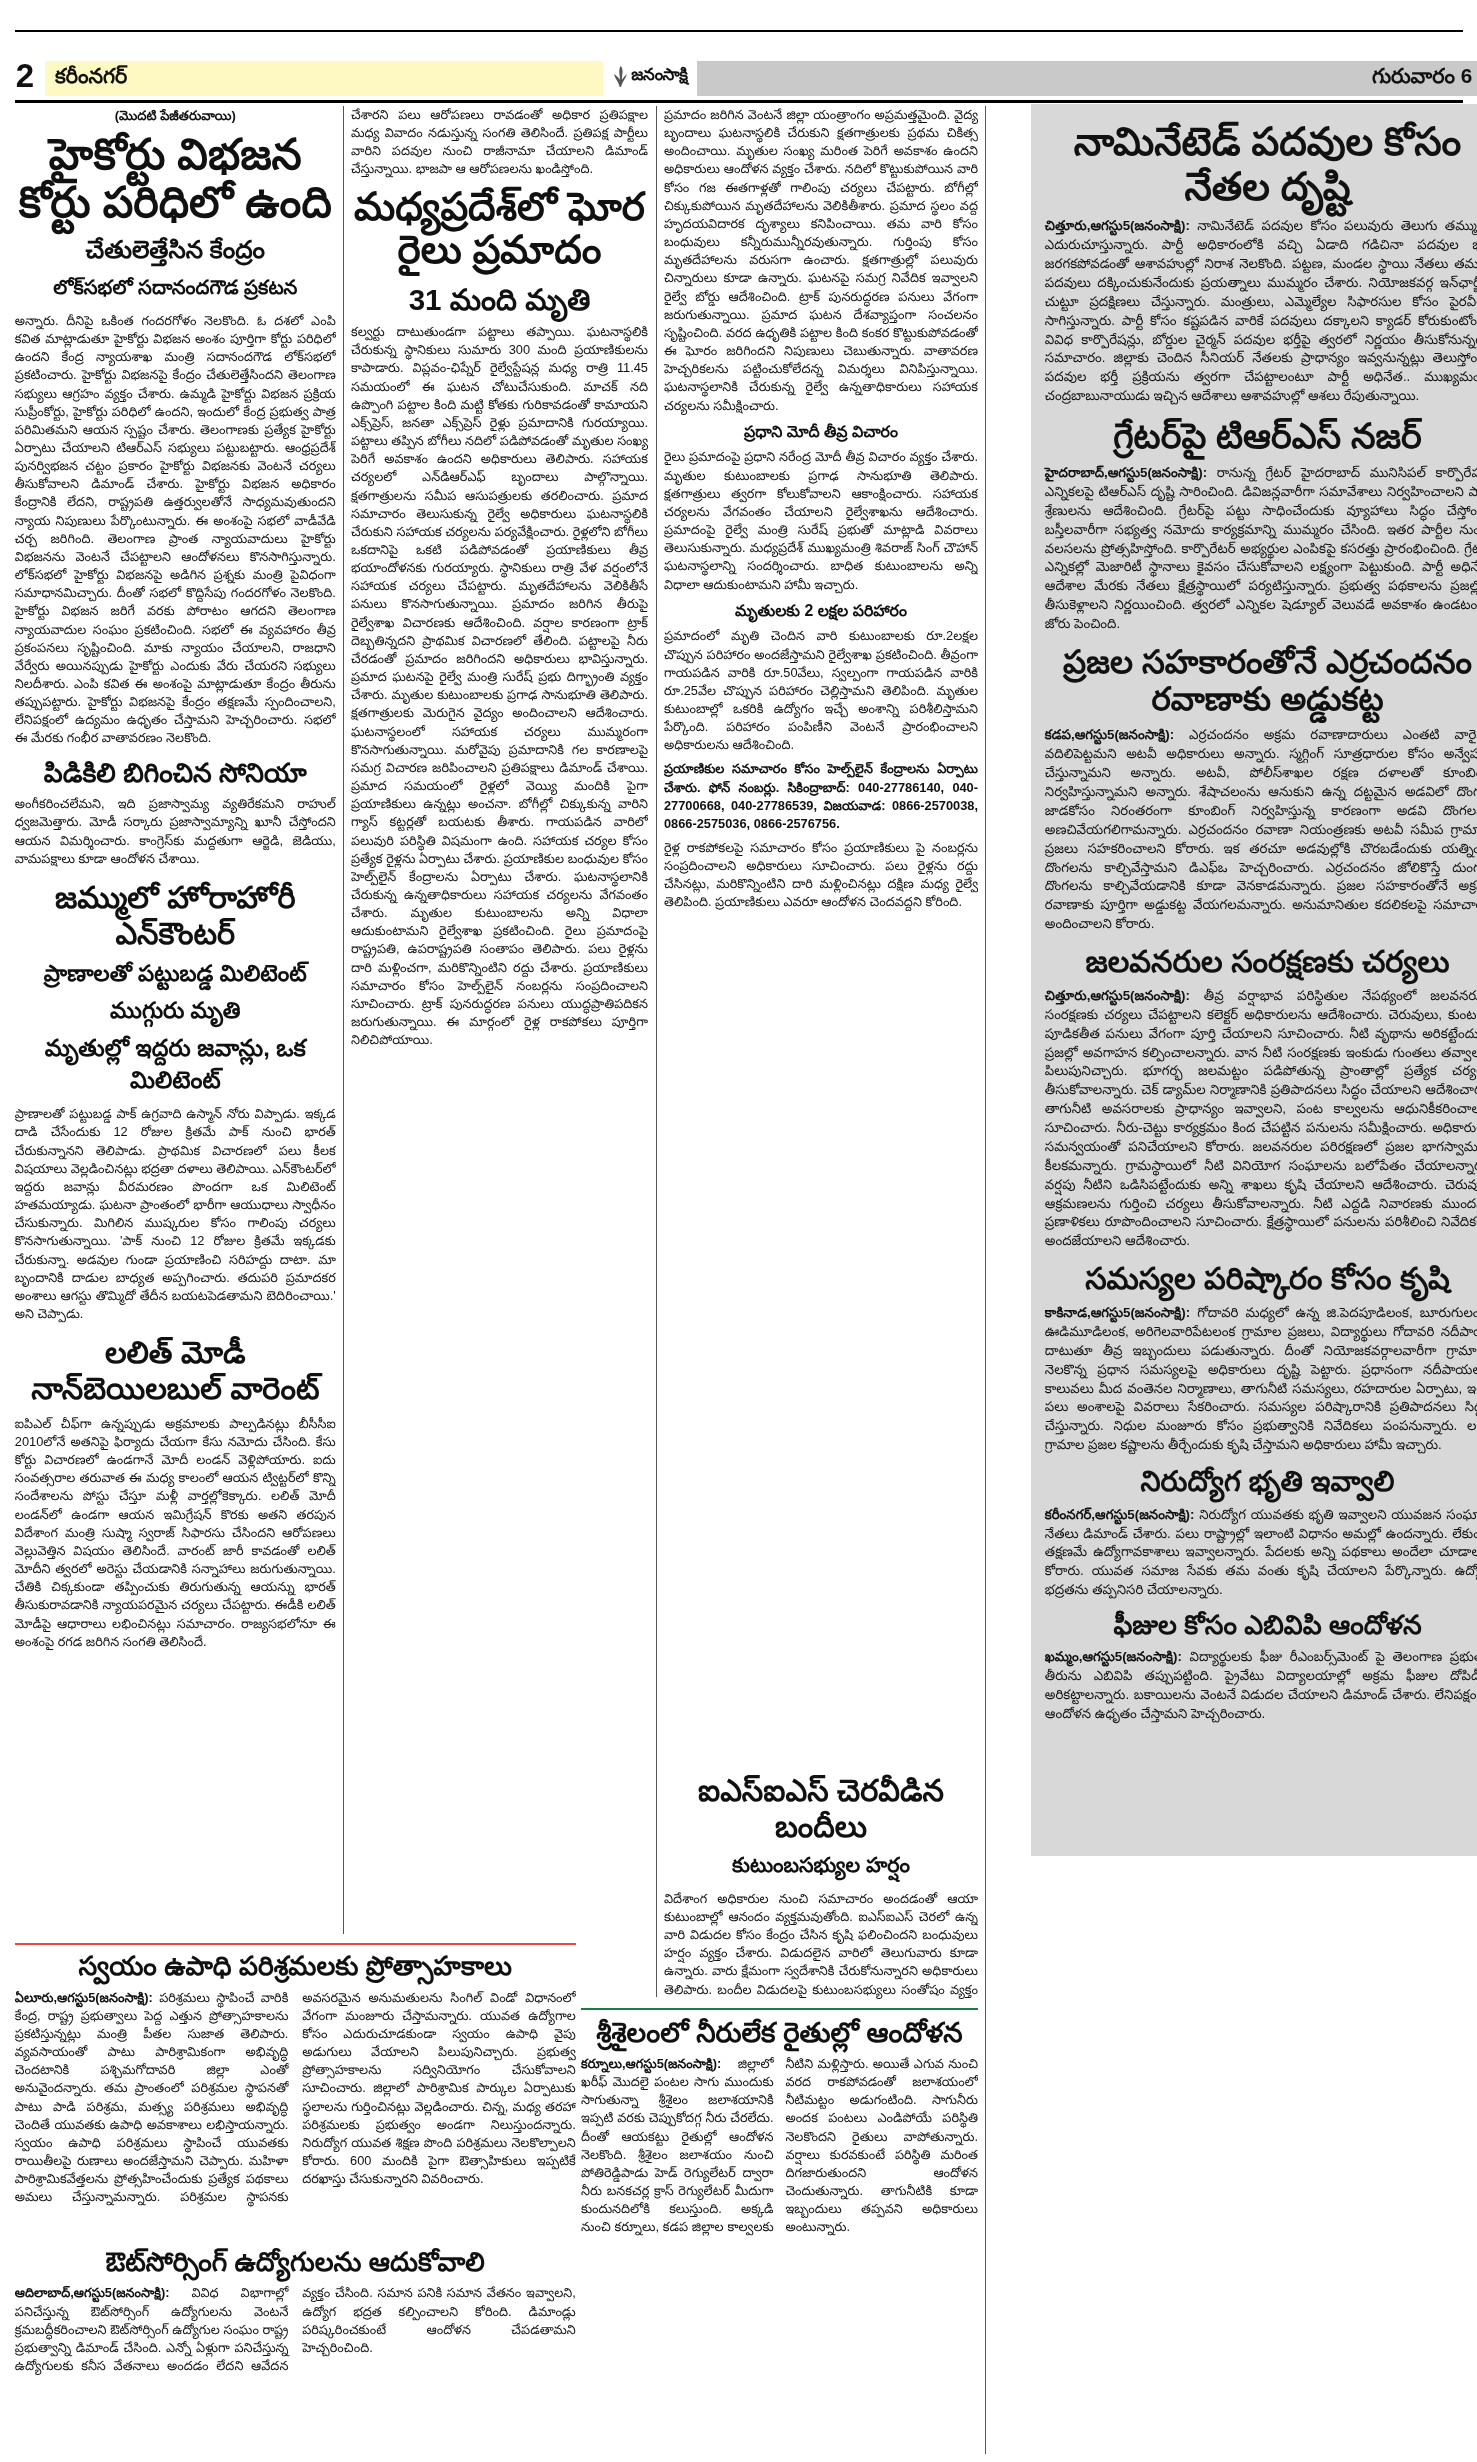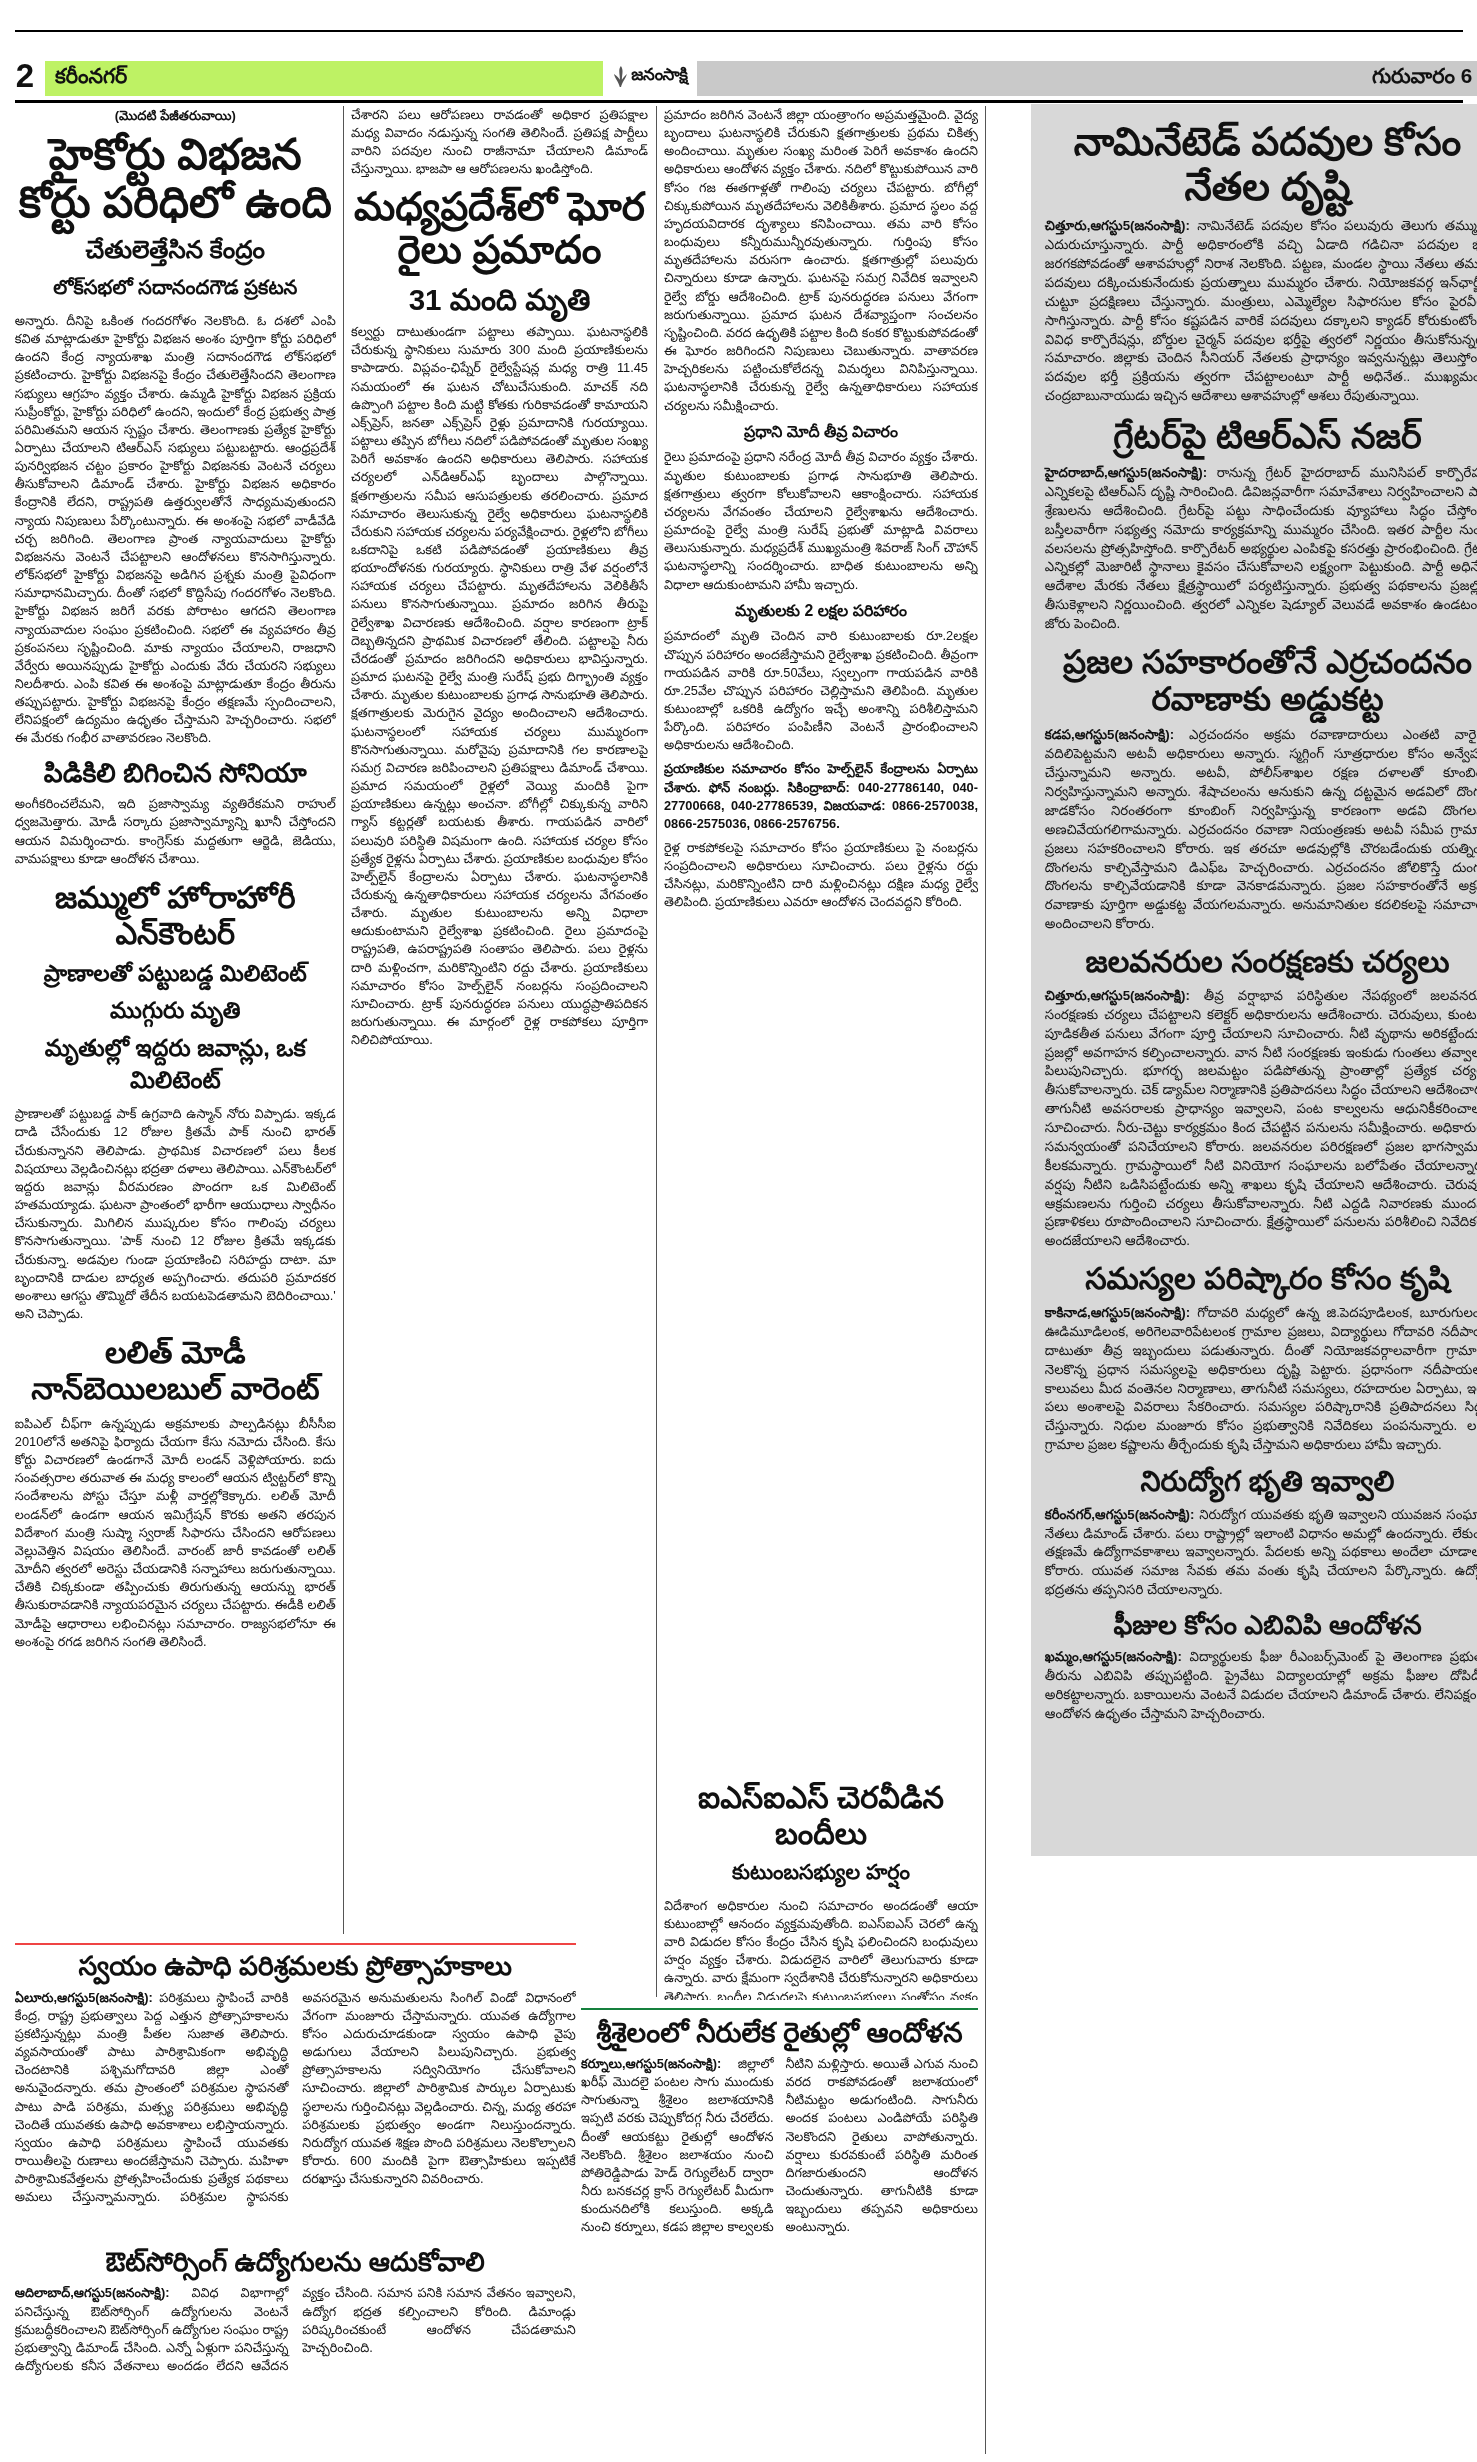--- a/index.html
+++ b/index.html
@@ -2,21 +2,21 @@
 <html><head>
 <meta charset="utf-8">
 <style>
   html,body{margin:0;padding:0;background:#e9e9e9;}
   #page{position:relative;width:1478px;height:2463px;background:#ffffff;
         font-family:"Liberation Sans",sans-serif;color:#111;overflow:hidden;}
   .rule-h{position:absolute;background:#000;}
   .rule-v{position:absolute;background:#555;width:1px;}
   
   #page-number{position:absolute;left:15.8px;top:57px;font-size:33px;font-weight:bold;}
-  #edition-bar{position:absolute;left:45px;top:61px;width:558px;height:35px;background:#bef264;
+  #edition-bar{position:absolute;left:45px;top:61px;width:558px;height:35px;background:#fef9c3;
                display:flex;align-items:center;padding-left:9.9px;box-sizing:border-box;
                font-size:20.7px;font-weight:bold;}
   #masthead{position:absolute;left:603px;top:55px;width:95px;height:43px;background:#fff;
             display:flex;align-items:center;justify-content:center;gap:3px;}
   #masthead .mh-text{font-size:16.7px;font-weight:bold;letter-spacing:-0.5px;}
   #date-bar{position:absolute;left:697px;top:61px;width:899px;height:35px;background:#c9c9c9;
             display:flex;align-items:center;justify-content:flex-end;padding-right:16px;
             box-sizing:border-box;font-size:20.7px;font-weight:bold;}
   
   .block{position:absolute;overflow:hidden;box-sizing:border-box;}
@@ -96,21 +96,21 @@
     <p class="body-txt">ప్రమాదం జరిగిన వెంటనే జిల్లా యంత్రాంగం అప్రమత్తమైంది. వైద్య బృందాలు ఘటనాస్థలికి చేరుకుని క్షతగాత్రులకు ప్రథమ చికిత్స అందించాయి. మృతుల సంఖ్య మరింత పెరిగే అవకాశం ఉందని అధికారులు ఆందోళన వ్యక్తం చేశారు. నదిలో కొట్టుకుపోయిన వారి కోసం గజ ఈతగాళ్లతో గాలింపు చర్యలు చేపట్టారు. బోగీల్లో చిక్కుకుపోయిన మృతదేహాలను వెలికితీశారు. ప్రమాద స్థలం వద్ద హృదయవిదారక దృశ్యాలు కనిపించాయి. తమ వారి కోసం బంధువులు కన్నీరుమున్నీరవుతున్నారు. గుర్తింపు కోసం మృతదేహాలను వరుసగా ఉంచారు. క్షతగాత్రుల్లో పలువురు చిన్నారులు కూడా ఉన్నారు. ఘటనపై సమగ్ర నివేదిక ఇవ్వాలని రైల్వే బోర్డు ఆదేశించింది. ట్రాక్ పునరుద్ధరణ పనులు వేగంగా జరుగుతున్నాయి. ప్రమాద ఘటన దేశవ్యాప్తంగా సంచలనం సృష్టించింది. వరద ఉధృతికి పట్టాల కింది కంకర కొట్టుకుపోవడంతో ఈ ఘోరం జరిగిందని నిపుణులు చెబుతున్నారు. వాతావరణ హెచ్చరికలను పట్టించుకోలేదన్న విమర్శలు వినిపిస్తున్నాయి. ఘటనాస్థలానికి చేరుకున్న రైల్వే ఉన్నతాధికారులు సహాయక చర్యలను సమీక్షించారు.</p>
     <div class="crosshead">ప్రధాని మోదీ తీవ్ర విచారం</div>
     <p class="body-txt">రైలు ప్రమాదంపై ప్రధాని నరేంద్ర మోదీ తీవ్ర విచారం వ్యక్తం చేశారు. మృతుల కుటుంబాలకు ప్రగాఢ సానుభూతి తెలిపారు. క్షతగాత్రులు త్వరగా కోలుకోవాలని ఆకాంక్షించారు. సహాయక చర్యలను వేగవంతం చేయాలని రైల్వేశాఖను ఆదేశించారు. ప్రమాదంపై రైల్వే మంత్రి సురేష్ ప్రభుతో మాట్లాడి వివరాలు తెలుసుకున్నారు. మధ్యప్రదేశ్ ముఖ్యమంత్రి శివరాజ్ సింగ్ చౌహాన్ ఘటనాస్థలాన్ని సందర్శించారు. బాధిత కుటుంబాలను అన్ని విధాలా ఆదుకుంటామని హామీ ఇచ్చారు.</p>
     <div class="crosshead">మృతులకు 2 లక్షల పరిహారం</div>
     <p class="body-txt">ప్రమాదంలో మృతి చెందిన వారి కుటుంబాలకు రూ.2లక్షల చొప్పున పరిహారం అందజేస్తామని రైల్వేశాఖ ప్రకటించింది. తీవ్రంగా గాయపడిన వారికి రూ.50వేలు, స్వల్పంగా గాయపడిన వారికి రూ.25వేల చొప్పున పరిహారం చెల్లిస్తామని తెలిపింది. మృతుల కుటుంబాల్లో ఒకరికి ఉద్యోగం ఇచ్చే అంశాన్ని పరిశీలిస్తామని పేర్కొంది. పరిహారం పంపిణీని వెంటనే ప్రారంభించాలని అధికారులను ఆదేశించింది.</p>
     <p class="body-txt" style="font-weight:bold;">ప్రయాణికుల సమాచారం కోసం హెల్ప్‌లైన్ కేంద్రాలను ఏర్పాటు చేశారు. ఫోన్ నంబర్లు. సికింద్రాబాద్: 040-27786140, 040-27700668, 040-27786539, విజయవాడ: 0866-2570038, 0866-2575036, 0866-2576756.</p>
     <p class="body-txt">రైళ్ల రాకపోకలపై సమాచారం కోసం ప్రయాణికులు పై నంబర్లను సంప్రదించాలని అధికారులు సూచించారు. పలు రైళ్లను రద్దు చేసినట్లు, మరికొన్నింటిని దారి మళ్లించినట్లు దక్షిణ మధ్య రైల్వే తెలిపింది. ప్రయాణికులు ఎవరూ ఆందోళన చెందవద్దని కోరింది.</p>
   </div>
 
   <div class="block" style="left:664px;top:1773px;width:314px;height:227px;">
-    <div class="hl-l" style="margin-top:7px;">ఐఎస్ఐఎస్ చెరవీడిన బందీలు</div>
+    <div class="hl-l" style="margin-top:0;">ఐఎస్ఐఎస్ చెరవీడిన బందీలు</div>
     <div class="sub-2" style="font-size:20.7px;">కుటుంబసభ్యుల హర్షం</div>
     <p class="body-txt">విదేశాంగ అధికారుల నుంచి సమాచారం అందడంతో ఆయా కుటుంబాల్లో ఆనందం వ్యక్తమవుతోంది. ఐఎస్ఐఎస్ చెరలో ఉన్న వారి విడుదల కోసం కేంద్రం చేసిన కృషి ఫలించిందని బంధువులు హర్షం వ్యక్తం చేశారు. విడుదలైన వారిలో తెలుగువారు కూడా ఉన్నారు. వారు క్షేమంగా స్వదేశానికి చేరుకోనున్నారని అధికారులు తెలిపారు. బందీల విడుదలపై కుటుంబసభ్యులు సంతోషం వ్యక్తం చేశారు.</p>
   </div>
 
   <div class="block" style="left:14.8px;top:1943px;width:561px;height:512px;border-top:2px solid #ef4444;padding-top:3.9px;">
     <div class="hl-m" style="margin-top:2px;">స్వయం ఉపాధి పరిశ్రమలకు ప్రోత్సాహకాలు</div>
     <div class="two-col" style="height:248px;overflow:hidden;">
       <p class="body-txt"><span class="dateline">ఏలూరు,ఆగస్టు5(జనంసాక్షి):</span> <span>పరిశ్రమలు స్థాపించే వారికి కేంద్ర, రాష్ట్ర ప్రభుత్వాలు పెద్ద ఎత్తున ప్రోత్సాహకాలను ప్రకటిస్తున్నట్లు మంత్రి పీతల సుజాత తెలిపారు. వ్యవసాయంతో పాటు పారిశ్రామికంగా అభివృద్ధి చెందటానికి పశ్చిమగోదావరి జిల్లా ఎంతో అనువైందన్నారు. తమ ప్రాంతంలో పరిశ్రమల స్థాపనతో పాటు పాడి పరిశ్రమ, మత్స్య పరిశ్రమలు అభివృద్ధి చెందితే యువతకు ఉపాధి అవకాశాలు లభిస్తాయన్నారు. స్వయం ఉపాధి పరిశ్రమలు స్థాపించే యువతకు రాయితీలపై రుణాలు అందజేస్తామని చెప్పారు. మహిళా పారిశ్రామికవేత్తలను ప్రోత్సహించేందుకు ప్రత్యేక పథకాలు అమలు చేస్తున్నామన్నారు. పరిశ్రమల స్థాపనకు అవసరమైన అనుమతులను సింగిల్ విండో విధానంలో వేగంగా మంజూరు చేస్తామన్నారు. యువత ఉద్యోగాల కోసం ఎదురుచూడకుండా స్వయం ఉపాధి వైపు అడుగులు వేయాలని పిలుపునిచ్చారు. ప్రభుత్వ ప్రోత్సాహకాలను సద్వినియోగం చేసుకోవాలని సూచించారు. జిల్లాలో పారిశ్రామిక పార్కుల ఏర్పాటుకు స్థలాలను గుర్తించినట్లు వెల్లడించారు. చిన్న, మధ్య తరహా పరిశ్రమలకు ప్రభుత్వం అండగా నిలుస్తుందన్నారు. నిరుద్యోగ యువత శిక్షణ పొంది పరిశ్రమలు నెలకొల్పాలని కోరారు. 600 మందికి పైగా ఔత్సాహికులు ఇప్పటికే దరఖాస్తు చేసుకున్నారని వివరించారు.</span></p>
     </div>
     <div class="hl-m">ఔట్‌సోర్సింగ్ ఉద్యోగులను ఆదుకోవాలి</div>

